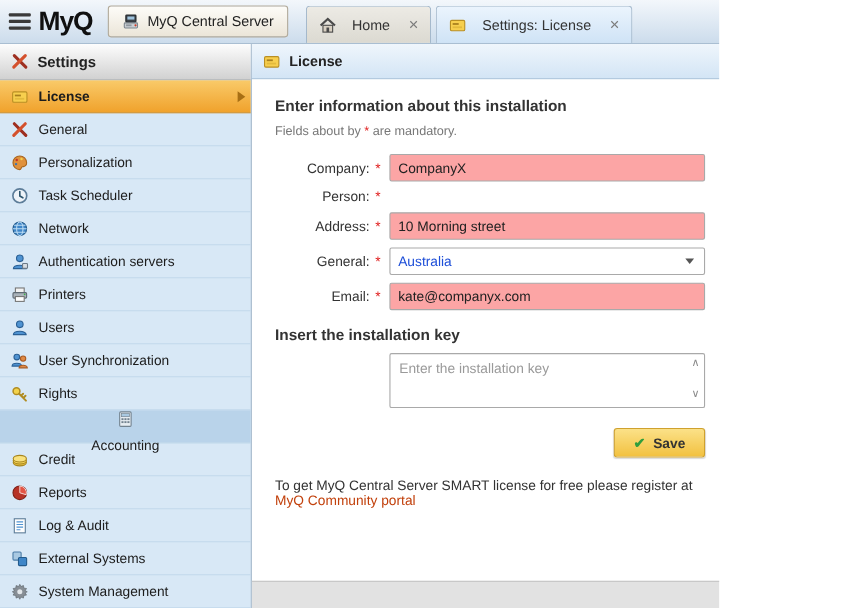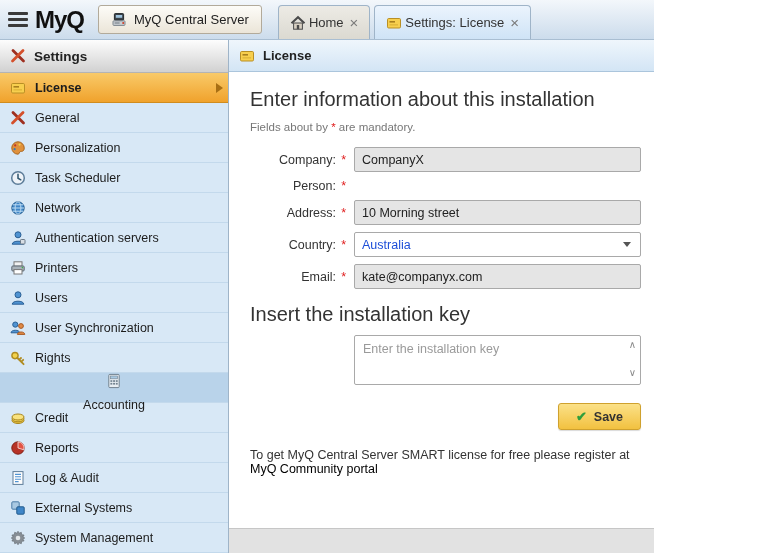--- a/index.html
+++ b/index.html
@@ -10,21 +10,21 @@
   
   .topbar { height:40px; background:linear-gradient(#f3f7fb,#ccdcec); border-bottom:1px solid #a9bed2;
             display:flex; align-items:center; }
   .hamburger { width:20px; margin:0 7px 0 8px; cursor:pointer; }
   .hamburger span { display:block; height:3px; background:#3a3a3a; margin:3px 0; border-radius:1px; }
   .logo { font-size:24px; font-weight:bold; color:#101010; letter-spacing:-1px; margin-right:14px; }
   .server-chip { display:flex; align-items:center; gap:7px; background:linear-gradient(#fdfcf8,#ebe5d8);
                  border:1px solid #b2aa9a; border-radius:3px; height:29px; padding:0 12px;
                  font-size:13px; color:#222; cursor:pointer; }
   .tabs { display:flex; align-self:flex-end; margin-left:16px; gap:4px; height:34px; }
-  .tab { display:flex; align-items:center; gap:3px; height:34px; padding:0 11px;
+  .tab { display:flex; align-items:center; gap:14px; height:34px; padding:0 11px;
          border:1px solid #9fb4c8; border-bottom:none; border-radius:4px 4px 0 0;
          background:linear-gradient(#edebe5,#dbd9d1); font-size:13px; color:#333; cursor:pointer; }
   .tab.active { background:linear-gradient(#ebf4fd,#cfe3f6); }
   .tab-close { color:#7a7a7a; font-size:15px; margin-left:3px; line-height:1; cursor:pointer; }
 
   
   .bodyrow { display:flex; height:513px; }
 
   
   .sidebar { width:229px; background:#d8e8f6; border-right:1px solid #9fb4c8;
@@ -42,30 +42,30 @@
   .side-item.highlight { background:#b9d3ea;flex-direction:column; }
   .icon { display:inline-flex; width:16px; height:16px; flex:none; align-items:center; justify-content:center; }
   .icon svg { width:16px; height:16px; }
 
   
   .main { flex:1; display:flex; flex-direction:column; background:#fff; min-width:0; }
   .main-header { height:32px; background:linear-gradient(#eff6fc,#d3e5f5); border-bottom:1px solid #abc5dc;
                  display:flex; align-items:center; gap:8px; padding:0 10px;
                  font-weight:bold; font-size:13px; color:#222; flex:none; }
   .content { flex:1; padding:16px 13px 0 21px; overflow:hidden; }
-  .sec-title { font-size:20px; font-weight:normal; color:#333; }
+  .sec-title { font-size:14px; font-weight:bold; color:#333; }
   .note { font-size:11.5px; color:#777; margin:10px 0 14px; }
   .star { color:#e02020; }
 
   .frow { display:flex; align-items:center; margin-bottom:7px; }
   .lbl { width:96px; display:flex; justify-content:flex-end; align-items:center;
          font-size:12.5px; color:#333; flex:none; }
   .lbl .star-slot { width:10px; text-align:right; }
   .inp { flex:1; height:25px; border:1px solid #a9a9a9; border-radius:2px; padding:0 7px;
-         font-size:12.5px; color:#222; font-family:inherit; margin-left:8px; background:#e5e5e5; }
+         font-size:12.5px; color:#222; font-family:inherit; margin-left:8px; background:#fca5a5; }
   .inp::placeholder { color:#999; }
   .selectbox { flex:1; height:25px; border:1px solid #a9a9a9; border-radius:2px; padding:0 7px;
                font-size:12.5px; color:#1d4ed8; margin-left:8px; background:#fff;
                display:flex; align-items:center; justify-content:space-between; cursor:pointer; }
   .caret { width:0; height:0; border-top:5px solid #555; border-left:4px solid transparent;
            border-right:4px solid transparent; margin-right:2px; }
 
   .sec2 { margin-top:14px; }
   .indent-col { margin-left:104px; }
   .key-wrap { position:relative; margin-top:9px;border-radius:12px; }
@@ -79,21 +79,21 @@
   .scroll-down { bottom:7px; }
 
   .save-row { display:flex; justify-content:flex-end; margin-top:18px; }
   .save-btn { display:flex; align-items:center; gap:7px; height:27px; padding:0 17px;
               background:linear-gradient(#fbe188,#f2c140); border:1px solid #cfa12e; border-radius:3px;
               font-size:12.5px; font-weight:bold; color:#333; cursor:pointer; font-family:inherit;
               box-shadow:0 1px 1px rgba(0,0,0,0.15); }
   .check { color:#2f9e3c; font-size:13px; font-weight:bold; }
 
   .footer-note { font-size:12.5px; color:#333; margin-top:18px; }
-  .link { color:#000000; text-decoration:none; cursor:pointer; }
+  .link { color:#c2410c; text-decoration:none; cursor:pointer; }
 
   .main-bottom { height:25px; background:#e2e2e2; border-top:1px solid #c6c6c6; flex:none; }
 </style>
 </head>
 <body>
 
 <div class="screen">
 
   <header class="topbar">
     <div class="hamburger">
@@ -367,21 +367,21 @@
           </div>
           <div class="frow">
             <div class="lbl">
                 <span>Address:</span>
                 <span class="star star-slot">*</span>
               </div>
             <input class="inp" type="text" value="10 Morning street" style="">
           </div>
           <div class="frow">
             <div class="lbl">
-                <span>Country:</span>
+                <span>General:</span>
                 <span class="star star-slot">*</span>
               </div>
             <div class="selectbox">
               <span>Australia</span>
               <span class="caret"></span>
             </div>
           </div>
           <div class="frow">
             <div class="lbl">
                 <span>Email:</span>

